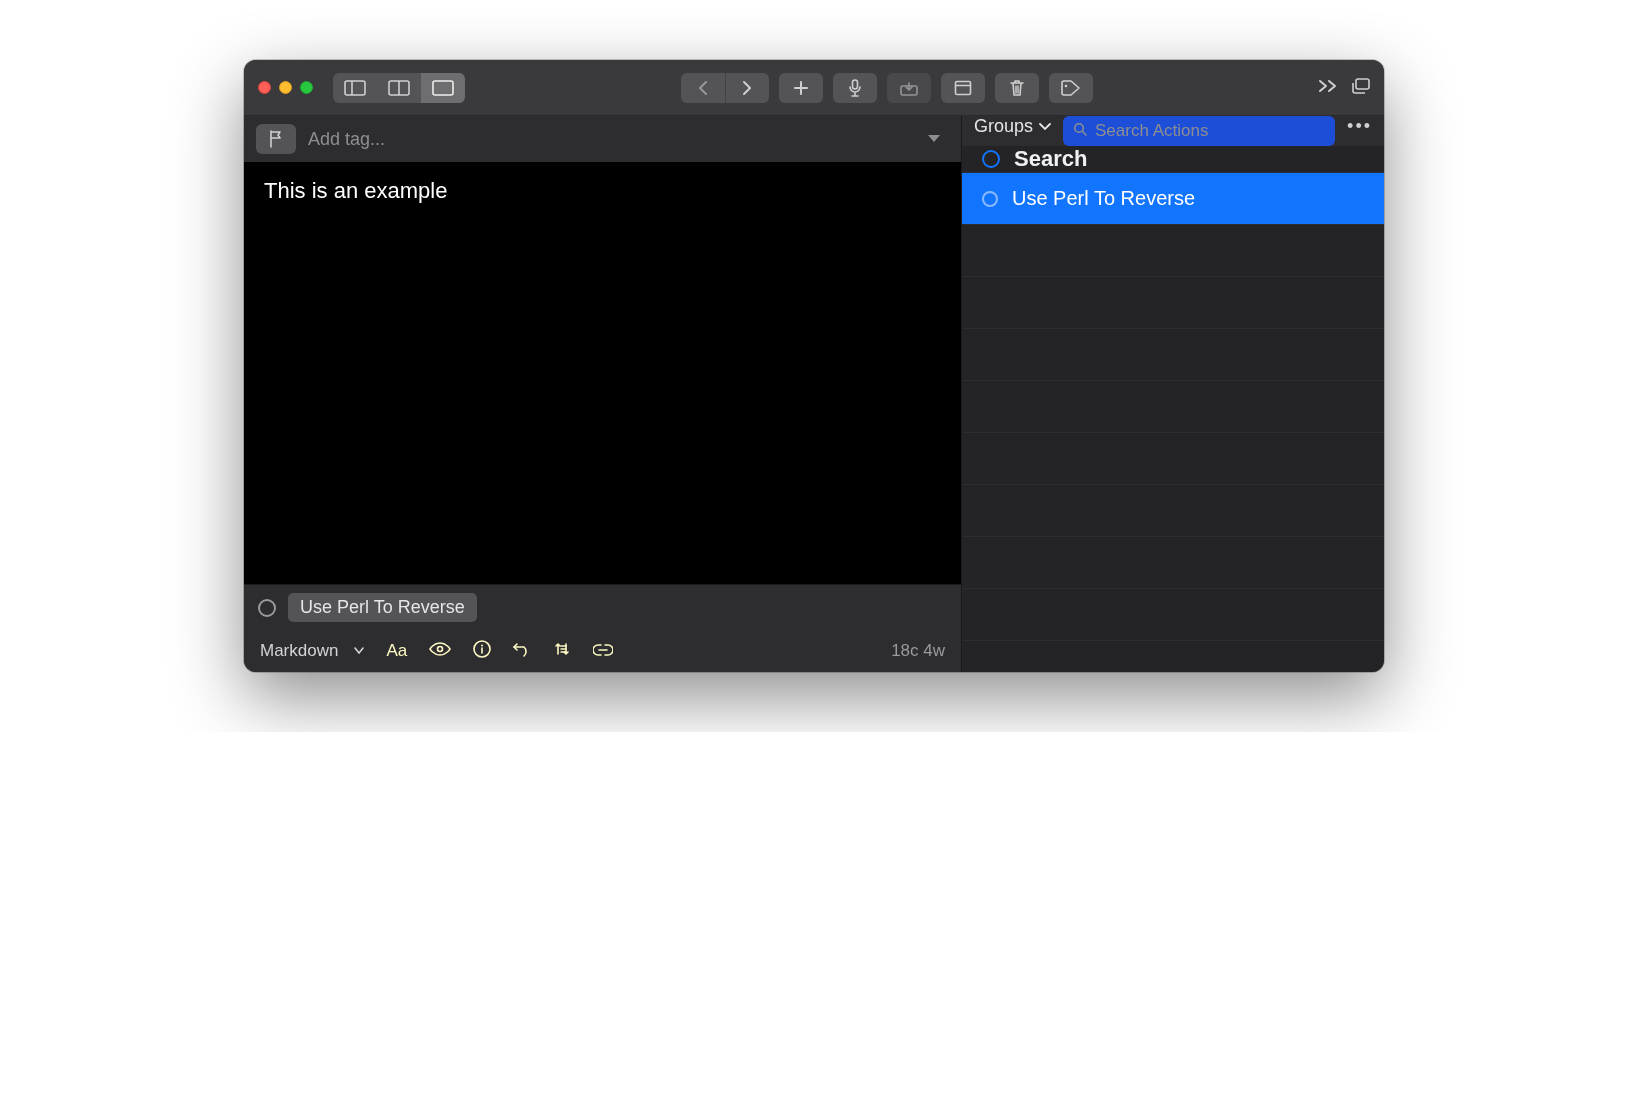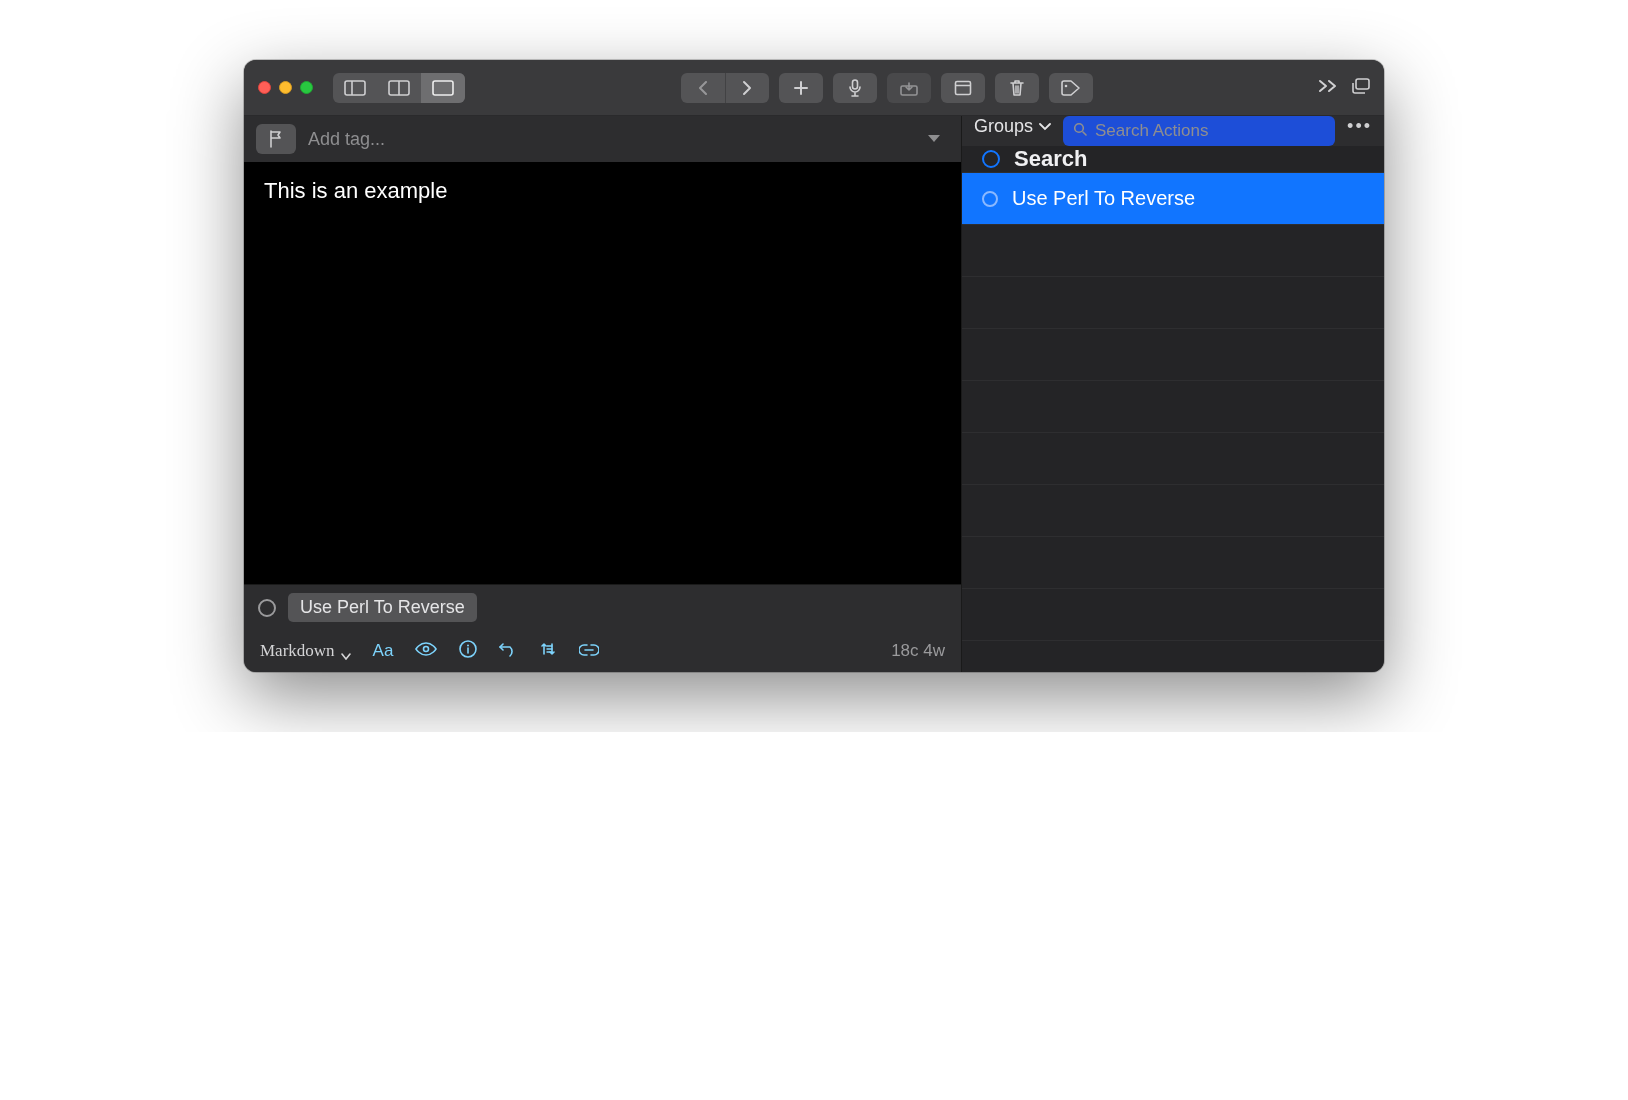--- a/index.html
+++ b/index.html
@@ -126,22 +126,22 @@
   }
 
   .statusbar {
     height:42px;
     background:#2d2d2f;
     display:flex; align-items:center;
     padding:0 16px; gap:22px;
     color:#b9b9bb;
     font-size:17px;
   }
-  .statusbar .mode { display:flex; align-items:flex-end; gap:6px; color:#d4d4d6;font-family:Liberation Serif, serif; }
-  .statusbar .sicon { color:#7dd3fc; }
+  .statusbar .mode { display:flex; align-items:center; gap:16px; color:#d4d4d6; }
+  .statusbar .sicon { color:#fef9c3; }
   .statusbar .counts { margin-left:auto; color:#9a9a9c; }
 
   
   .sidebar {
     width:422px;
     background:#242426;
     display:flex;
     flex-direction:column;
   }
   .side-head {

